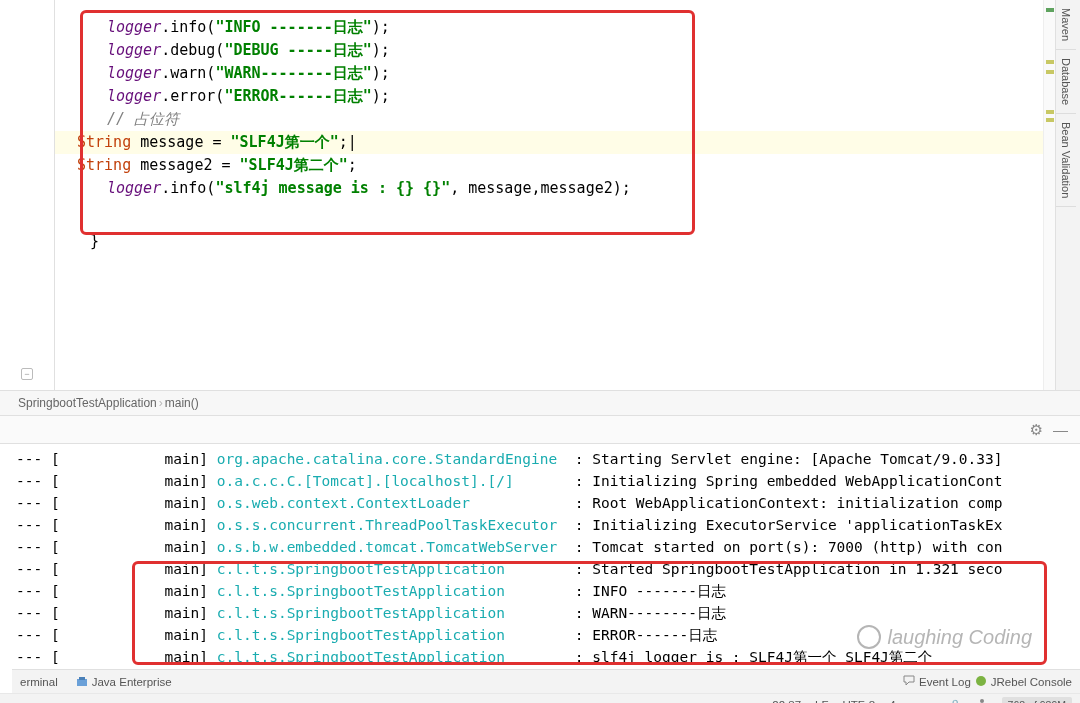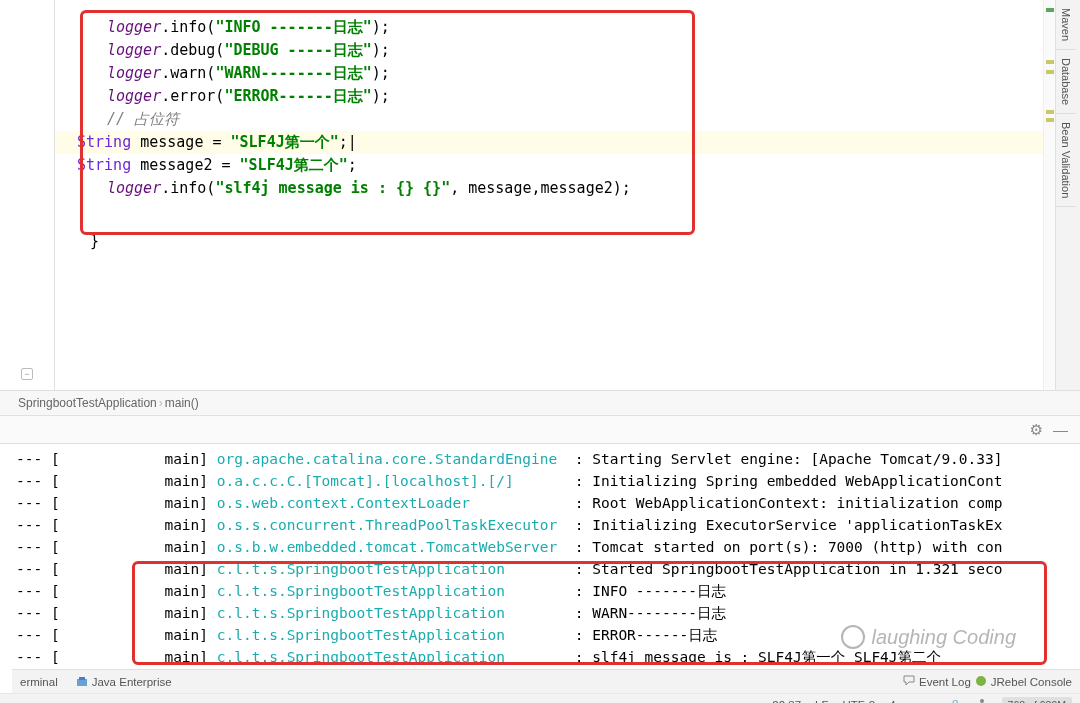--- a/index.html
+++ b/index.html
@@ -58,21 +58,21 @@
     top: 16px;
     left: 52px;
     font-family: "Consolas", "Menlo", monospace;
     font-size: 15px;
     line-height: 23px;
   }
   .code-lines .line { white-space: pre; }
   .kw-obj { color: #660E7A; font-style: italic; margin-top: 15px; }
   .kw-str { color: #008000; font-weight: bold; }
   .kw-comment { color: #808080; font-style: italic; }
-  .kw-type { color: #6d28d9; }
+  .kw-type { color: #c2410c; }
   .kw-plain { color: #000; }
   .closing-brace {
     position: absolute;
     top: 232px;
     left: 35px;
     font-family: "Consolas", monospace;
     font-size: 15px;
     color: #000;
   }
   .line-hl {
@@ -191,21 +191,21 @@
     padding: 0 8px;
   }
   .mem-strip {
     background: #e0e0e0;
     padding: 2px 6px;
     border-radius: 2px;
     font-size: 10.5px;
   }
   .watermark {
     position: absolute;
-    right: 64px;
+    right: 48px;
     bottom: 54px;
     color: rgba(120,120,120,0.55);
     font-size: 20px;
     font-style: italic;
     display: flex;
     align-items: center;
     gap: 6px;
     font-family: "Segoe UI", sans-serif;
   }
   .watermark .wm-icon {
@@ -267,21 +267,21 @@
 <div class="console">
   <div class="row"><span>--- [            main] </span><span class="class-link">org.apache.catalina.core.StandardEngine </span><span> : Starting Servlet engine: [Apache Tomcat/9.0.33]</span></div>
   <div class="row"><span>--- [            main] </span><span class="class-link">o.a.c.c.C.[Tomcat].[localhost].[/]      </span><span> : Initializing Spring embedded WebApplicationCont</span></div>
   <div class="row"><span>--- [            main] </span><span class="class-link">o.s.web.context.ContextLoader           </span><span> : Root WebApplicationContext: initialization comp</span></div>
   <div class="row"><span>--- [            main] </span><span class="class-link">o.s.s.concurrent.ThreadPoolTaskExecutor </span><span> : Initializing ExecutorService 'applicationTaskEx</span></div>
   <div class="row"><span>--- [            main] </span><span class="class-link">o.s.b.w.embedded.tomcat.TomcatWebServer </span><span> : Tomcat started on port(s): 7000 (http) with con</span></div>
   <div class="row"><span>--- [            main] </span><span class="class-link">c.l.t.s.SpringbootTestApplication       </span><span> : Started SpringbootTestApplication in 1.321 seco</span></div>
   <div class="row"><span>--- [            main] </span><span class="class-link">c.l.t.s.SpringbootTestApplication       </span><span> : INFO -------日志</span></div>
   <div class="row"><span>--- [            main] </span><span class="class-link">c.l.t.s.SpringbootTestApplication       </span><span> : WARN--------日志</span></div>
   <div class="row"><span>--- [            main] </span><span class="class-link">c.l.t.s.SpringbootTestApplication       </span><span> : ERROR------日志</span></div>
-  <div class="row"><span>--- [            main] </span><span class="class-link">c.l.t.s.SpringbootTestApplication       </span><span> : slf4j message is : SLF4J第一个 SLF4J第二个</span></div>
+  <div class="row"><span>--- [            main] </span><span class="class-link">c.l.t.s.SpringbootTestApplication       </span><span> : slf4j logger is : SLF4J第一个 SLF4J第二个</span></div>
   <div class="console-box"></div>
 </div>
 
 <div class="bottom-bar-1">
   <span>erminal</span>
   <span style="width:18px"></span>
   <span class="ico-sm">
     <svg viewBox="0 0 12 12">
         <rect x="1" y="3" width="10" height="7" fill="#6aa0d8"></rect>
         <rect x="3" y="1" width="6" height="3" fill="#4a80b8"></rect>

